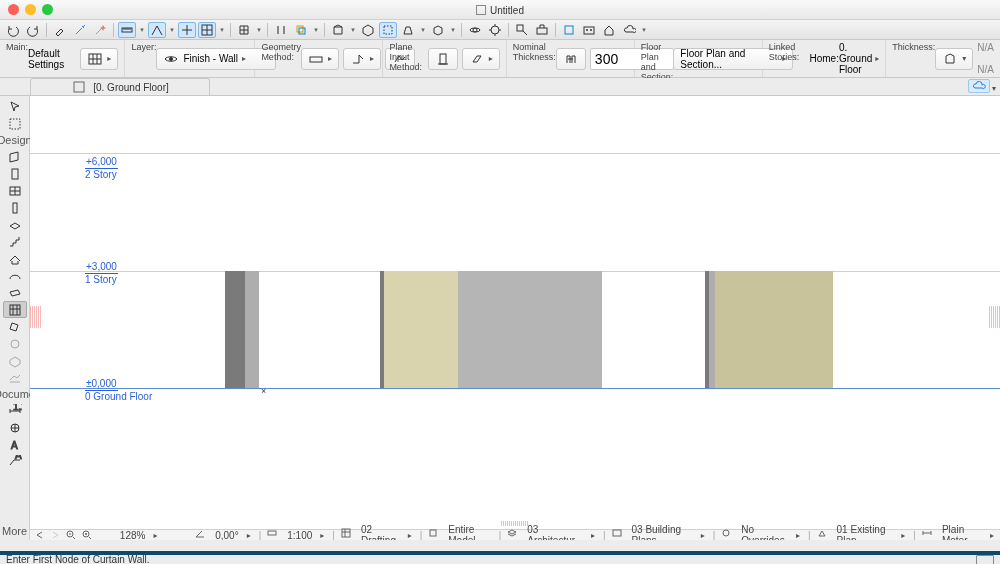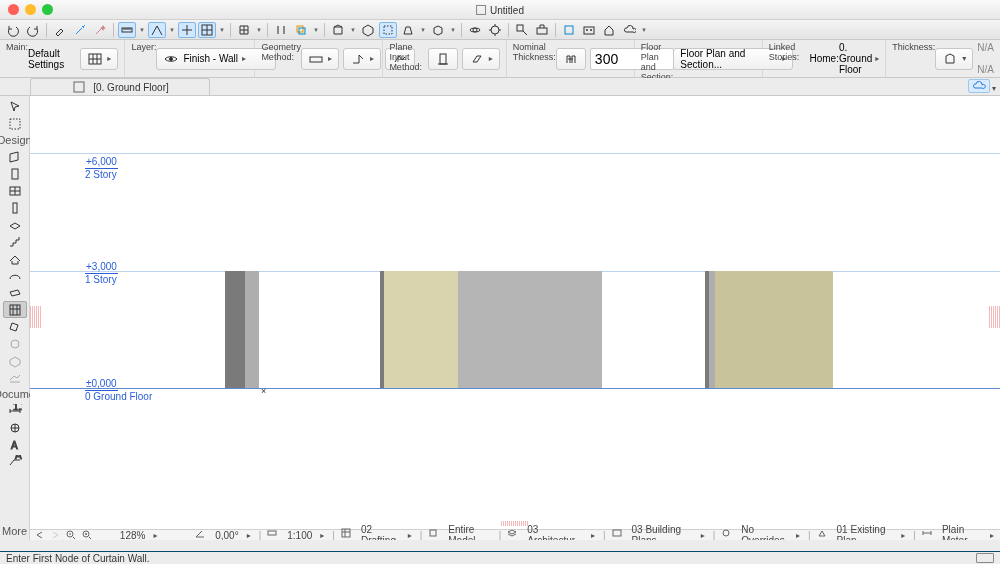--- a/index.html
+++ b/index.html
@@ -55,21 +55,21 @@
 .storylabel { position:absolute; color:#2a5dd8; font-size:10px; line-height:12px; }
 .storylabel .num { border-bottom:1px solid #2a5dd8; display:inline-block; padding:0 1px;}
 .wall { position:absolute; top:175px; height:117px; }
 
 .minibar { position:absolute; bottom:0; left:0; right:0; height:11px; border-top:1px solid #d0d0d0; display:flex; align-items:center; gap:6px; padding:0 4px; background:#f4f4f4; font-size:9px; color:#444;}
 .minibar .chev { margin:0 2px; }
 .minibtn { display:inline-flex; align-items:center; gap:3px; }
 .minisep { color:#aaa; }
 
 
-.status { position:absolute; left:0; right:0; bottom:0; height:13px; background:#ececec; border-top:1px solid #0c4a6e; display:flex; align-items:center; padding:0 6px; font-size:9px; color:#333;}
+.status { position:absolute; left:0; right:0; bottom:0; height:13px; background:#ececec; border-top:4px solid #0c4a6e; display:flex; align-items:center; padding:0 6px; font-size:9px; color:#333;}
 .status .right { margin-left:auto; width:18px; height:10px; border:1px solid #888; border-radius:1px;}
 
 .edgehandle { position:absolute; width:11px; height:22px; background:repeating-linear-gradient(90deg,#f6b8b8 0 1px,transparent 1px 2px); }
 .edgehandle.l { left:0; top:210px;}
 .edgehandle.r { right:0; top:210px;}
 </style>
 </head>
 <body>
 
 <div class="titlebar">

